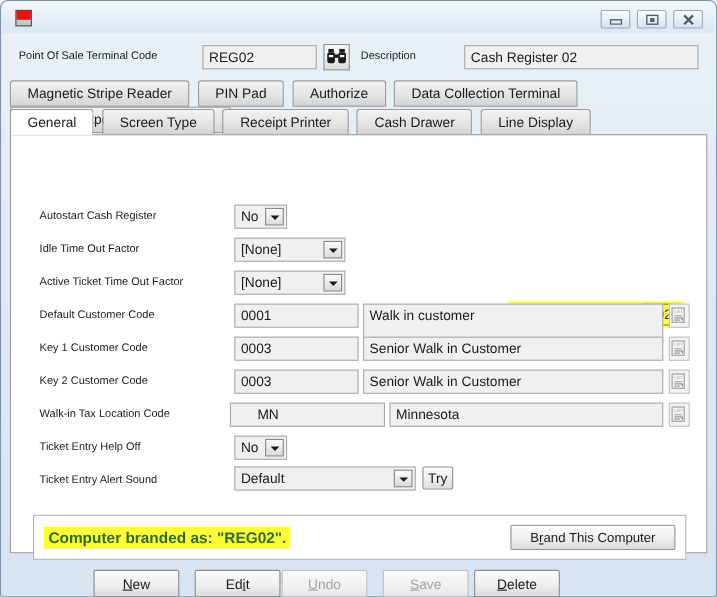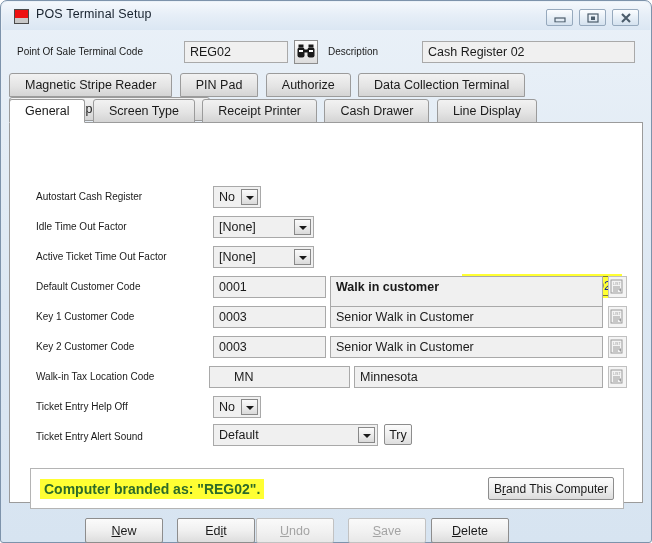--- a/index.html
+++ b/index.html
@@ -188,21 +188,21 @@
   #brand-msg {
     position: absolute; left: 9px; top: 10px;
     background: #ffff33;
     font-size: 14px; font-weight: bold;
     color: #2e6b28;
     padding: 2px 4px;
     white-space: nowrap;
   }
   #brand-btn {
     position: absolute; right: 9px; top: 8px;
-    width: 126px; height: 23px;
+    width: 150px; height: 23px;
     font-size: 12px; color: #1a1a1a;
     text-align: center; line-height: 22px;
     background: linear-gradient(180deg,#fcfcfc 0%,#efefef 52%,#dcdcdc 100%);
     border: 1px solid #8d8d8d;
     border-radius: 2px;
     cursor: default;
   }
 
   
   #term-hl {
@@ -242,21 +242,20 @@
 </style>
 </head>
 <body>
 
 <div id="window">
 
   <div id="titlebar">
     <div id="app-icon">
         <i></i>
       </div>
-    <div id="title-text">POS Terminal Setup</div>
 
     <div class="winbtn" id="btn-min">
       <svg width="13" height="9" viewBox="0 0 13 9">
         <rect x="1.5" y="4.5" width="10" height="4" fill="none" stroke="#4b5c6b" stroke-width="1.2"></rect>
       </svg>
     </div>
     <div class="winbtn" id="btn-max">
       <svg width="13" height="11" viewBox="0 0 13 11">
         <rect x="1.5" y="1.5" width="10" height="8" fill="none" stroke="#4b5c6b" stroke-width="1.2"></rect>
         <rect x="4.5" y="4" width="4" height="3.5" fill="#4b5c6b"></rect>
@@ -325,21 +324,21 @@
       </div>
 
       <div class="lbl row-label" style="top:128px">Active Ticket Time Out Factor</div>
       <div class="combo" style="left:203px; top:123px; width:101px;">
         <span class="ctext">[None]</span>
         <span class="carrow"></span>
       </div>
 
       <div class="lbl row-label" style="top:158px">Default Customer Code</div>
       <div class="tbox" style="left:203px; top:153px; width:113px; height:22px;">0001</div>
-      <div class="tbox" style="left:320px; top:153px; width:273px; height:36px;font-weight:bold;">Walk in customer</div>
+      <div class="tbox" style="left:320px; top:153px; width:273px; height:36px;">Walk in customer</div>
       <div class="listbtn" style="left:598px; top:153px;">
         <svg width="15" height="16" viewBox="0 0 15 16" style="position:absolute;left:1px;top:2px">
           <rect x="1" y="1" width="11" height="13" fill="none" stroke="#9a9a9a" stroke-width="1"></rect>
           <text x="3" y="5.6" font-size="3.6" fill="#9a9a9a" font-family="Liberation Sans, sans-serif">LIST</text>
           <path d="M3 8 H10 M3 10 H10 M3 12 H8" stroke="#9a9a9a" stroke-width="1"></path>
           <path d="M11 9 v4 l-2 -2 z" fill="#9a9a9a"></path>
         </svg>
       </div>
 
       <div class="lbl row-label" style="top:188px">Key 1 Customer Code</div>

